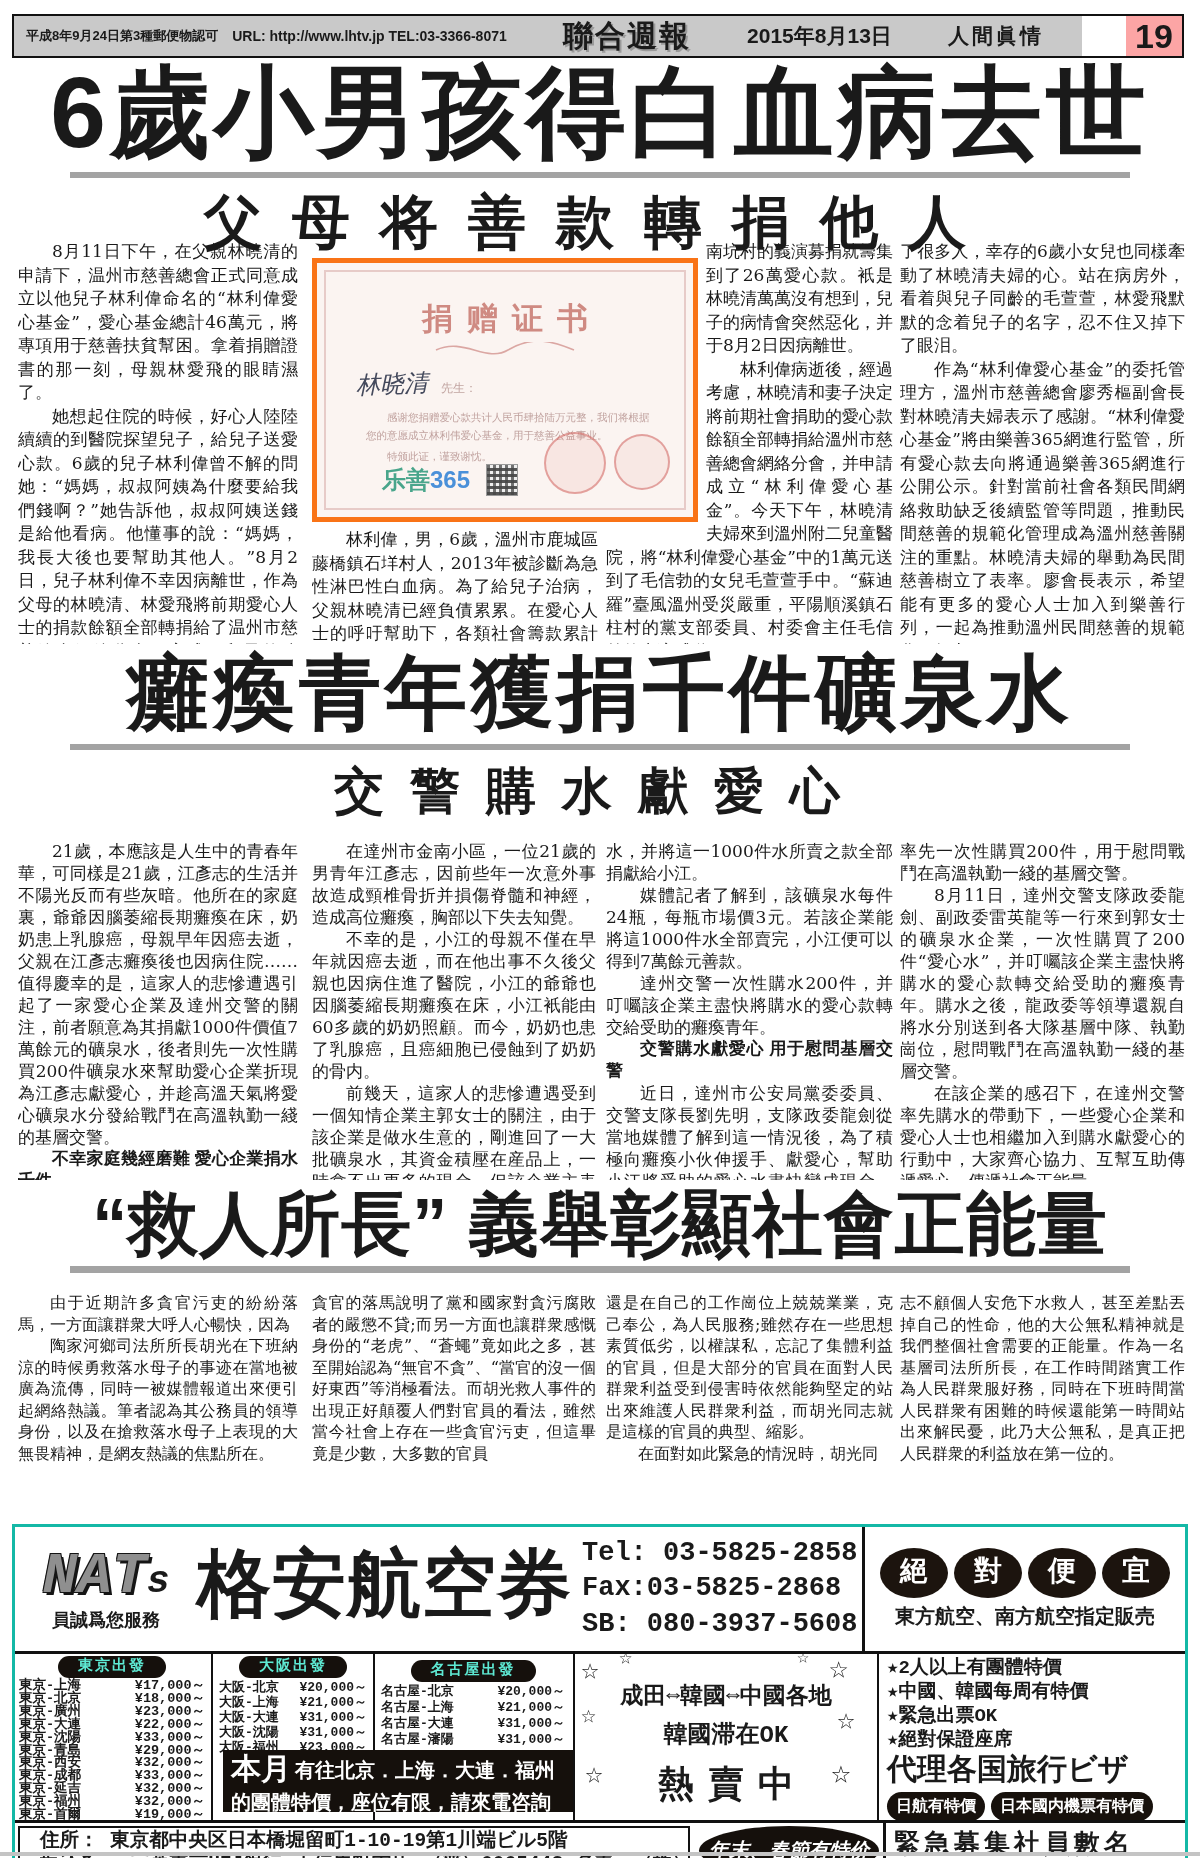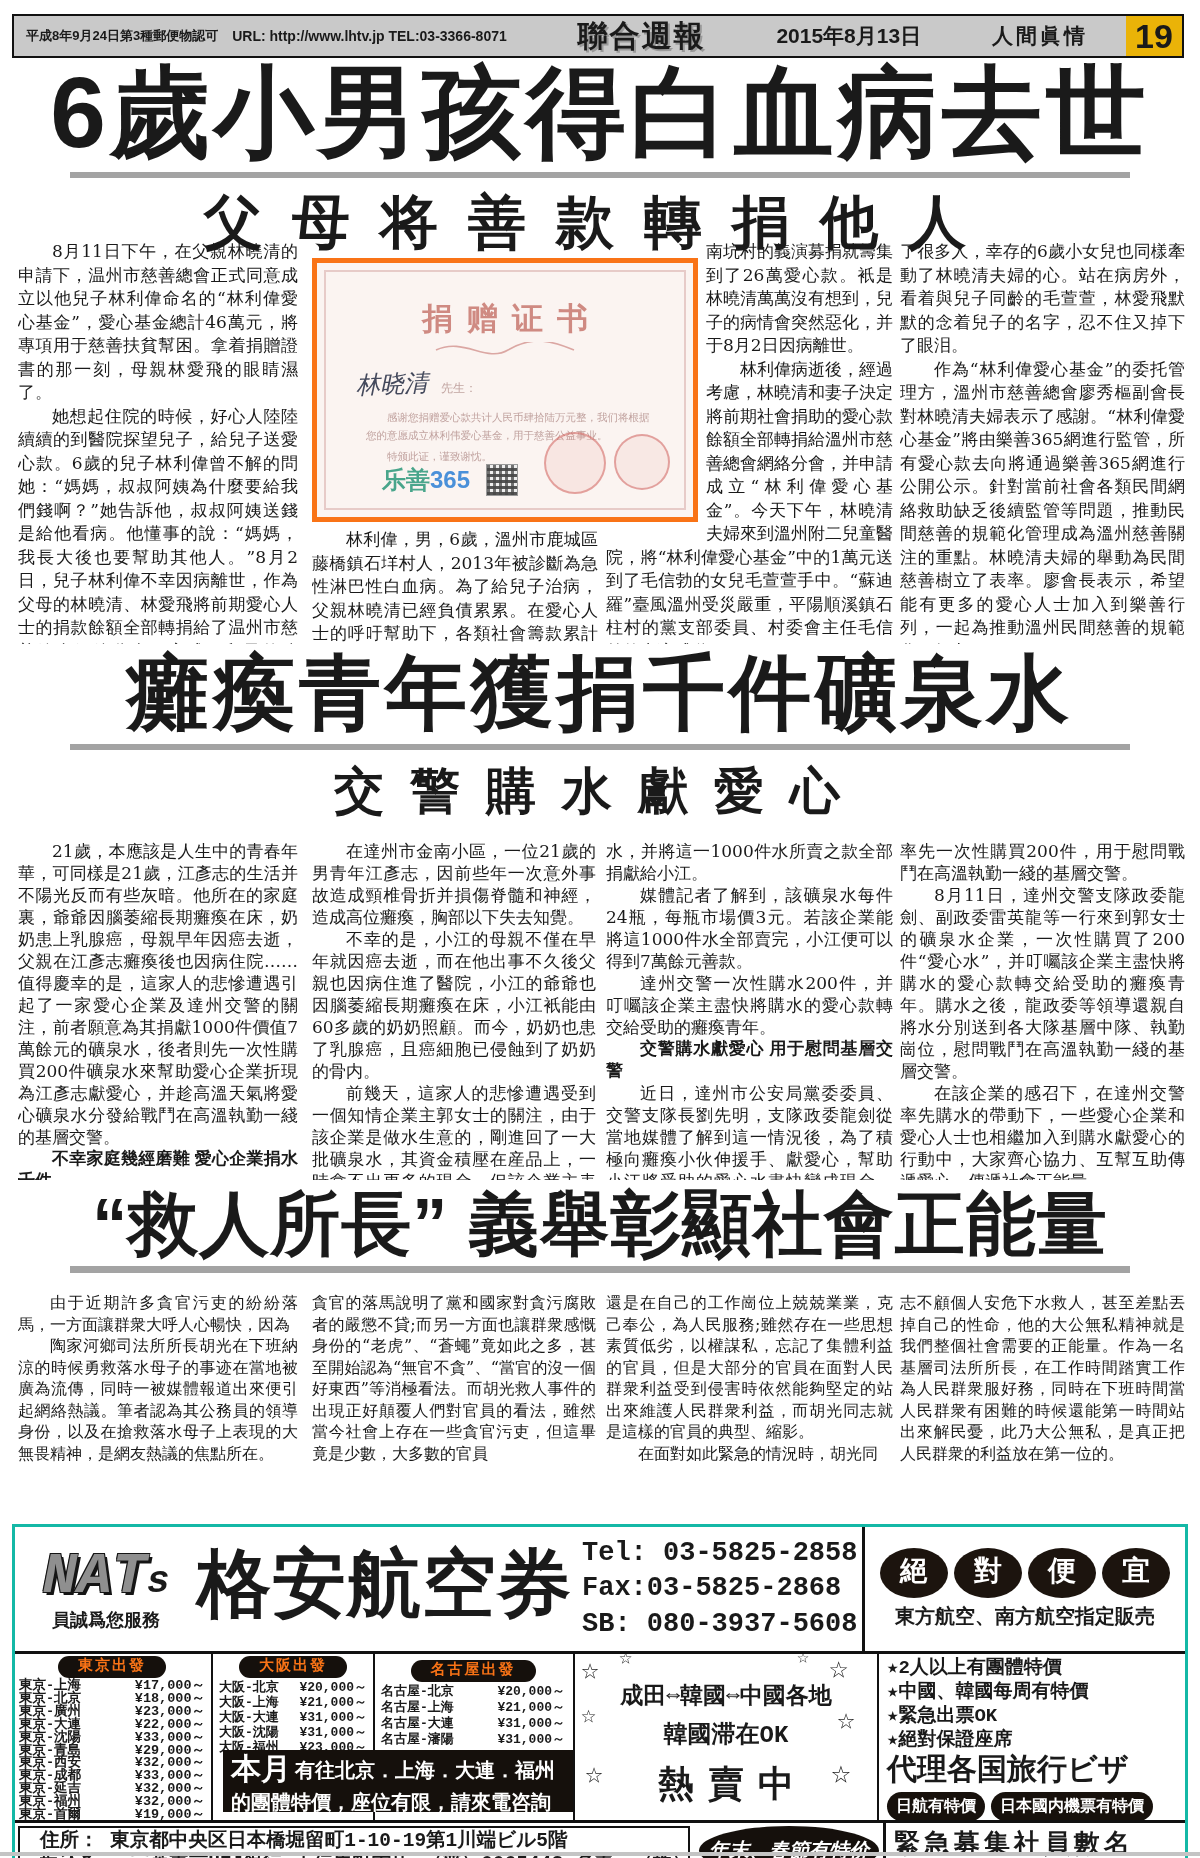--- a/index.html
+++ b/index.html
@@ -10,22 +10,22 @@
   .masthead{position:absolute;left:12px;top:14px;width:1172px;height:44px;
             border:2px solid #111;display:flex;align-items:stretch;background:#fff;box-sizing:border-box;}
   .mh-strip{flex:1;background:#c9c9c9;display:flex;align-items:center;padding:0 12px;
             font-family:"Liberation Sans", sans-serif;}
   .mh-approval{font-size:13px;font-weight:700;}
   .mh-url{font-size:14px;font-weight:700;margin-left:14px;}
   .mh-paper{font-size:30px;font-weight:900;letter-spacing:2px;margin-left:auto;
             text-shadow:2px 2px 0 #9a9a9a;}
   .mh-date{font-size:21px;font-weight:700;margin-left:auto;}
   .mh-section{font-size:21px;font-weight:700;letter-spacing:3px;margin-left:auto;margin-right:26px;}
-  .mh-page{width:56px;background:#eab308;display:flex;align-items:center;justify-content:center;
-           font-family:"Liberation Sans", sans-serif;font-size:34px;font-weight:900;}
+  .mh-page{width:56px;background:#fca5a5;display:flex;align-items:center;justify-content:center;
+           font-family:"Liberation Sans", sans-serif;font-size:34px;font-weight:900;margin-left:44px;}
 
   
   .headline{position:absolute;left:0;width:1200px;text-align:center;background:#fff;
             font-family:"Liberation Sans", sans-serif;font-weight:900;line-height:1.04;white-space:nowrap;}
   .h1{top:60px;font-size:100px;letter-spacing:4px;}
   .h2{top:650px;font-size:82px;letter-spacing:4px;}
   .h3{top:1188px;font-size:70px;letter-spacing:1px;}
   .grayrule{position:absolute;left:70px;width:1060px;height:6px;background:#a3a3a3;}
   .r1{top:172px;} .r2{top:744px;} .r3{top:1266px;height:7px;}
   .subheadline{position:absolute;left:0;width:1200px;text-align:center;background:#fff;
@@ -86,21 +86,21 @@
   .cheap{width:320px;align-self:stretch;border-left:3px solid #111;display:flex;flex-direction:column;
          align-items:center;justify-content:center;gap:5px;}
   .cheap-ovals{display:flex;gap:6px;}
   .oval{display:inline-block;width:68px;height:50px;background:#1c140e;border-radius:50%;
         color:#fff;font-size:28px;font-weight:900;line-height:50px;text-align:center;}
   .airlines{font-size:20px;font-weight:900;white-space:nowrap;}
   .ad-mid{position:relative;height:166px;}
   .vline{position:absolute;top:0;height:166px;border-left:2px solid #111;}
   .fare-table{position:absolute;}
   .fare-head{text-align:center;margin-bottom:2px;}
-  .fare-oval{display:inline-block;background:#15100c;color:#f97316;border-radius:14px;
+  .fare-oval{display:inline-block;background:#15100c;color:#5eead4;border-radius:14px;
              padding:2px 20px;font-size:15px;font-weight:900;letter-spacing:2px;line-height:1.2;}
   .trow{display:flex;justify-content:space-between;font-weight:700;white-space:nowrap;}
   .t-tokyo .trow{font-size:13.5px;line-height:12.9px;}
   .t-osaka .trow{font-size:13px;line-height:15px;}
   .t-nagoya .trow{font-size:13px;line-height:16px;}
   .monthbox{position:absolute;background:#15100c;color:#fff;padding:3px 8px;line-height:1.25;
             font-weight:900;box-sizing:border-box;height:62px;white-space:nowrap;}
   .mb-big{font-size:30px;margin-right:4px;vertical-align:-2px;}
   .mb-t,.mb-t2{font-size:20px;}
   .center-promo{position:absolute;top:0;height:166px;text-align:center;}

